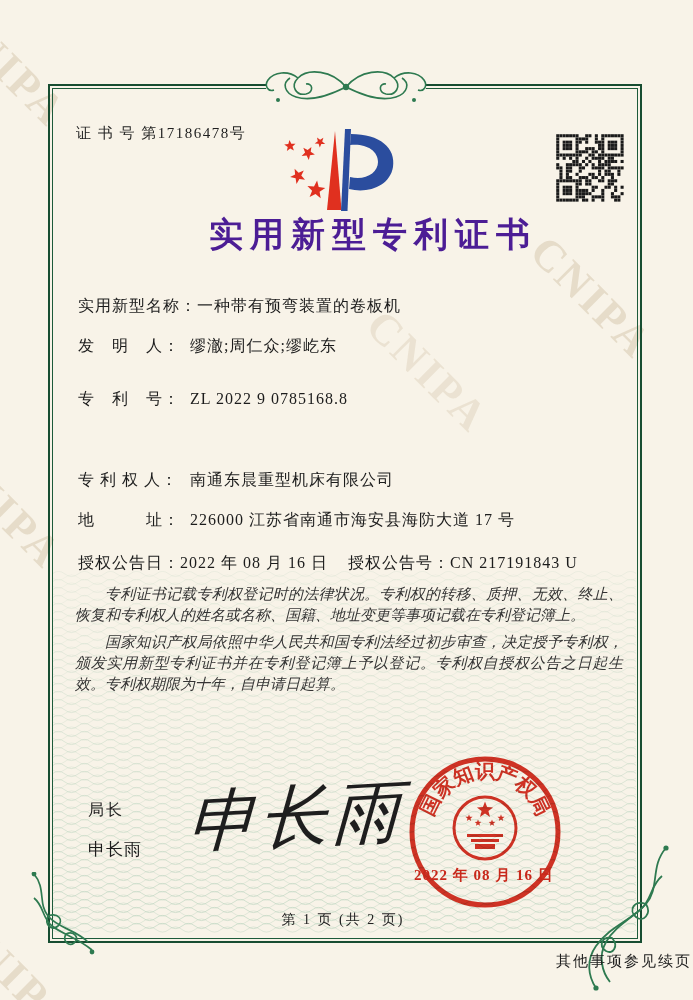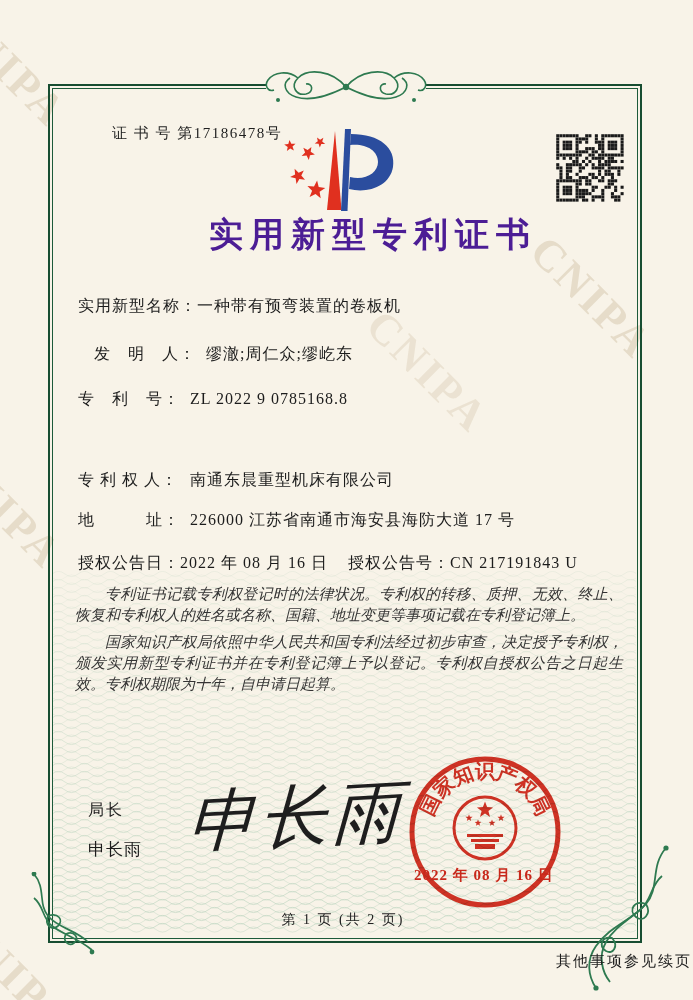--- a/index.html
+++ b/index.html
@@ -3,21 +3,21 @@
 <meta charset="utf-8">
 <style>
   html,body{margin:0;padding:0;}
   body{background:#e9e4d8;font-family:"Liberation Serif","DejaVu Serif",serif;}
   .page{position:relative;width:693px;height:1000px;margin:0 auto;background:#f8f3e8;overflow:hidden;}
   .wm{position:absolute;font-family:"Liberation Serif","DejaVu Serif",serif;font-weight:bold;
       font-size:44px;letter-spacing:3px;color:rgba(203,186,155,0.40);transform:rotate(45deg);
       transform-origin:left top;white-space:nowrap;pointer-events:none;}
   .frame{position:absolute;left:48px;top:84px;width:590px;height:855px;border:2.5px solid #174d31;}
   .frame::after{content:"";position:absolute;inset:2px;border:1px solid #1d5a3a;}
-  .cert-no{position:absolute;left:76px;top:124px;font-size:15px;letter-spacing:1.5px;color:#1f1f1f;margin-left:36px;}
+  .cert-no{position:absolute;left:76px;top:124px;font-size:15px;letter-spacing:1.5px;color:#1f1f1f;}
   .title{position:absolute;left:48px;top:212px;width:650px;text-align:center;font-size:34px;
          font-weight:bold;letter-spacing:7px;color:#4c1d95;}
   .row{position:absolute;left:78px;width:550px;font-size:16px;color:#1c1c1c;letter-spacing:1px;white-space:nowrap;}
   .row .lbl{display:inline-block;min-width:112px;}
   .grant .pair2{position:absolute;left:270px;top:0;}
   .bodytext{position:absolute;left:75px;top:584px;width:548px;font-size:15px;line-height:21px;
             color:#343434;font-style:italic;text-align:justify;}
   .bodytext p{margin:0 0 6px 0;text-indent:2em;}
   .sig-title{position:absolute;left:88px;top:800px;font-size:16px;color:#1c1c1c;letter-spacing:2px;}
   .sig-name{position:absolute;left:88px;top:838px;font-size:17px;color:#1c1c1c;letter-spacing:1px;}
@@ -436,21 +436,21 @@
       <rect x="16.09" y="67.57" width="3.06" height="3.06" fill="#1a1a1a"></rect>
       <rect x="19.30" y="67.57" width="3.06" height="3.06" fill="#1a1a1a"></rect>
       <rect x="22.52" y="67.57" width="3.06" height="3.06" fill="#1a1a1a"></rect>
     </svg>
 
   <div class="title">实用新型专利证书</div>
 
   <div class="row" style="top:296px;">
     <span class="lbl">实用新型名称：</span><span>一种带有预弯装置的卷板机</span>
   </div>
-  <div class="row" style="top:344px;margin-left:16px;">
+  <div class="row" style="top:336px;">
     <span class="lbl">发　明　人：</span><span>缪澈;周仁众;缪屹东</span>
   </div>
   <div class="row" style="top:389px;">
     <span class="lbl">专　利　号：</span><span>ZL 2022 9 0785168.8</span>
   </div>
   <div class="row" style="top:470px;">
     <span class="lbl">专 利 权 人：</span><span>南通东晨重型机床有限公司</span>
   </div>
   <div class="row" style="top:510px;">
     <span class="lbl">地　　　址：</span><span>226000 江苏省南通市海安县海防大道 17 号</span>

